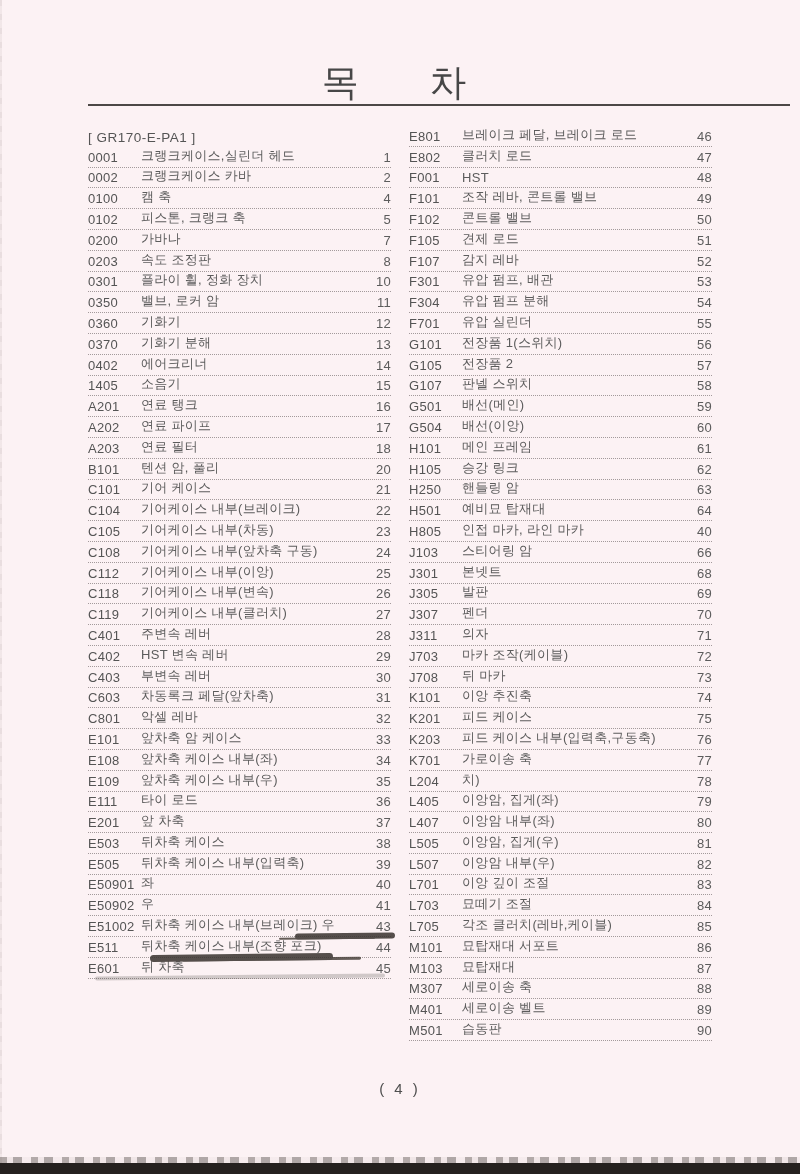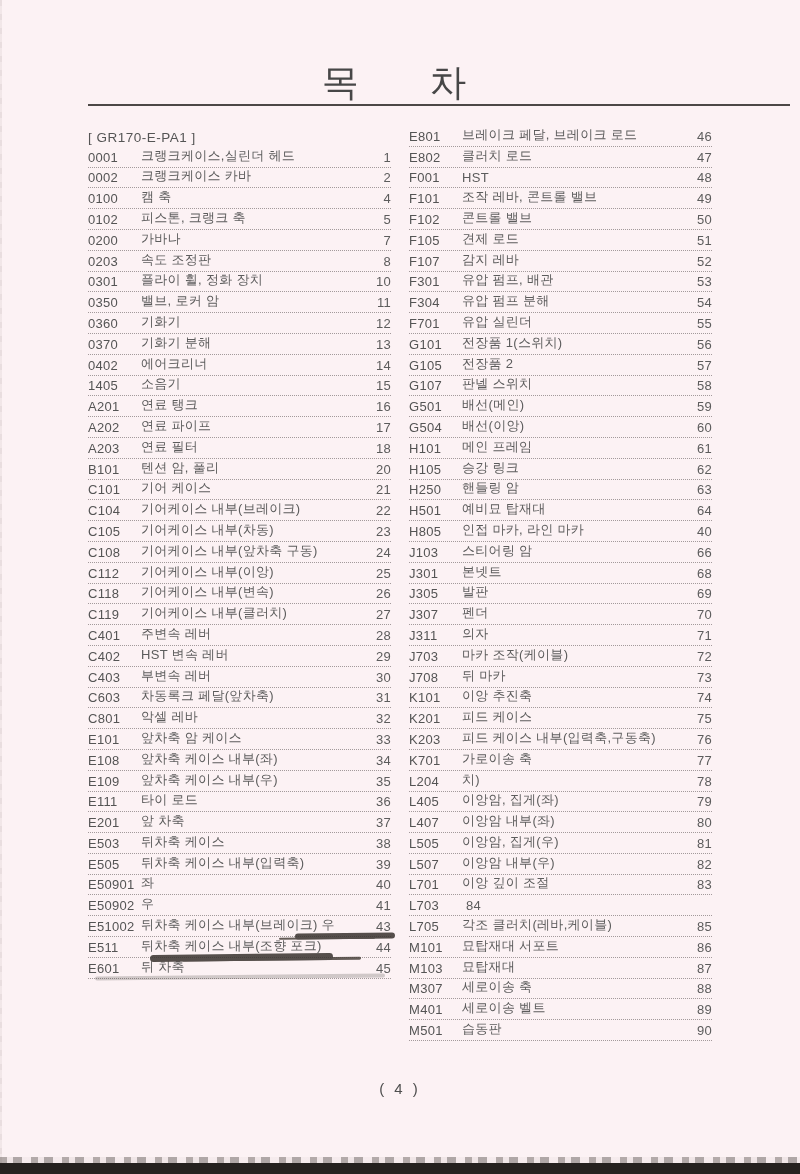--- a/index.html
+++ b/index.html
@@ -552,20 +552,21 @@
           </div>
 
           <div class="row">
             <span class="code">L701</span>
             <span class="name">이앙 깊이 조절</span>
             <span class="pageno">83</span>
           </div>
 
           <div class="row">
             <span class="code">L703</span>
+            <span class="name">묘떼기 조절</span>
             <span class="pageno">84</span>
           </div>
 
           <div class="row">
             <span class="code">L705</span>
             <span class="name">각조 클러치(레바,케이블)</span>
             <span class="pageno">85</span>
           </div>
 
           <div class="row">

